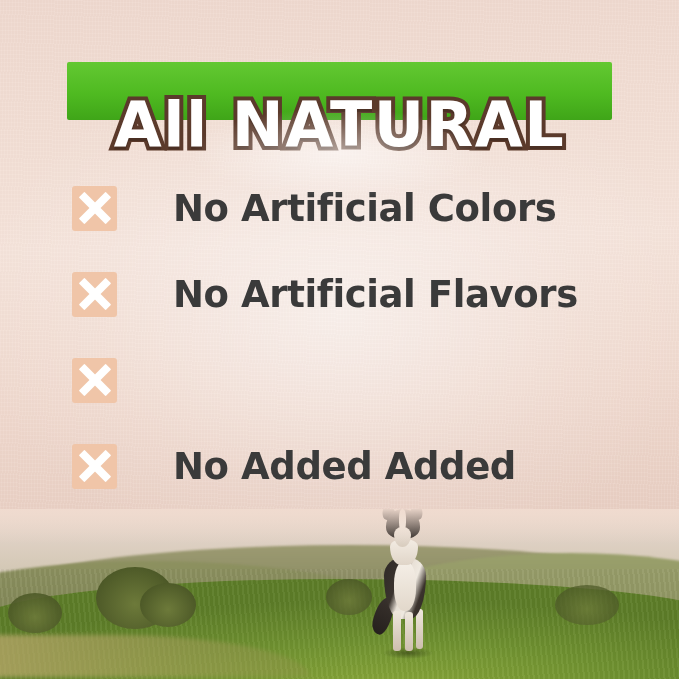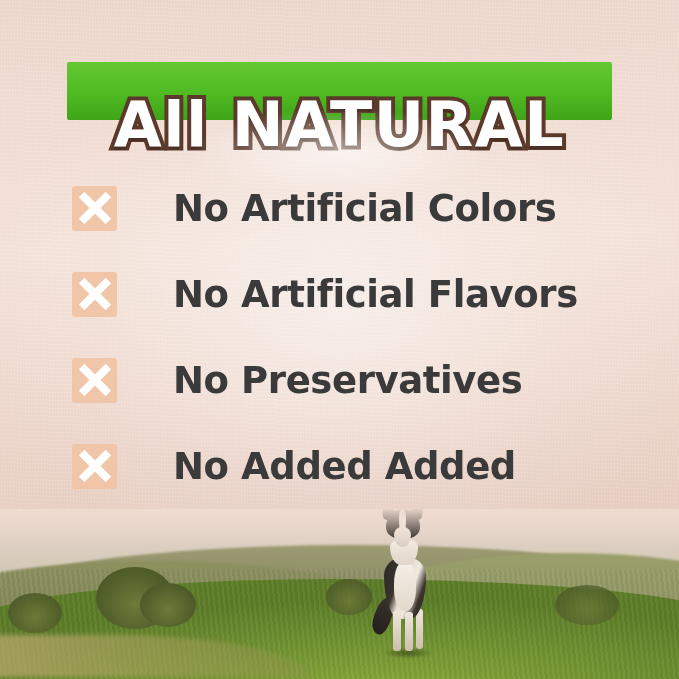--- a/index.html
+++ b/index.html
@@ -236,21 +236,20 @@
       <span class="row-label">No Artificial Colors</span>
     </div>
 
     <div class="row">
       <span class="xbox"></span>
       <span class="row-label">No Artificial Flavors</span>
     </div>
 
     <div class="row">
       <span class="xbox"></span>
-      <span class="row-label">No Preservatives</span>
     </div>
 
     <div class="row">
       <span class="xbox"></span>
       <span class="row-label">No Added Added</span>
     </div>
 
   </div>
 
   <div id="photo">

